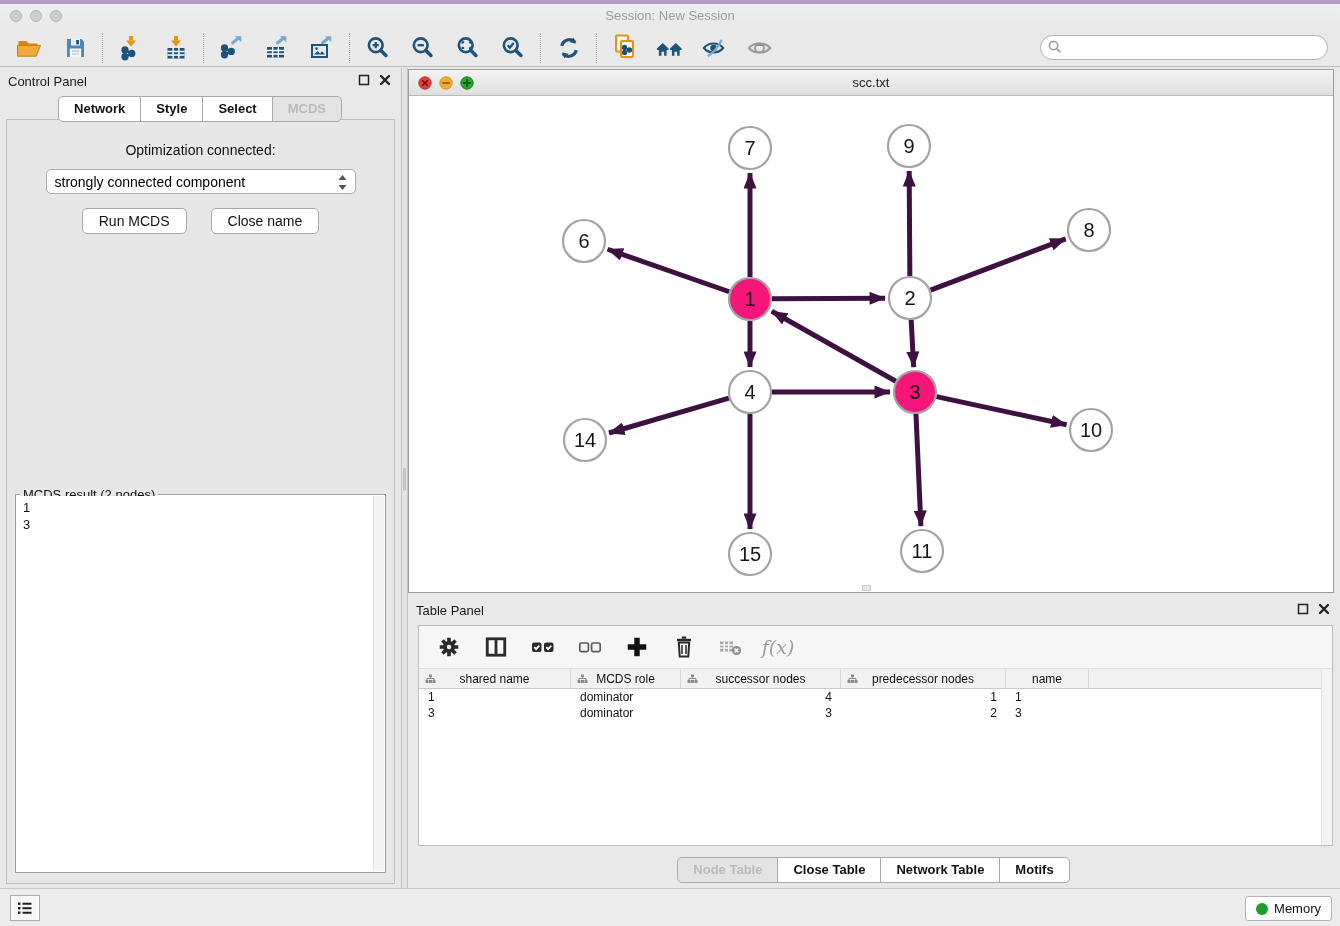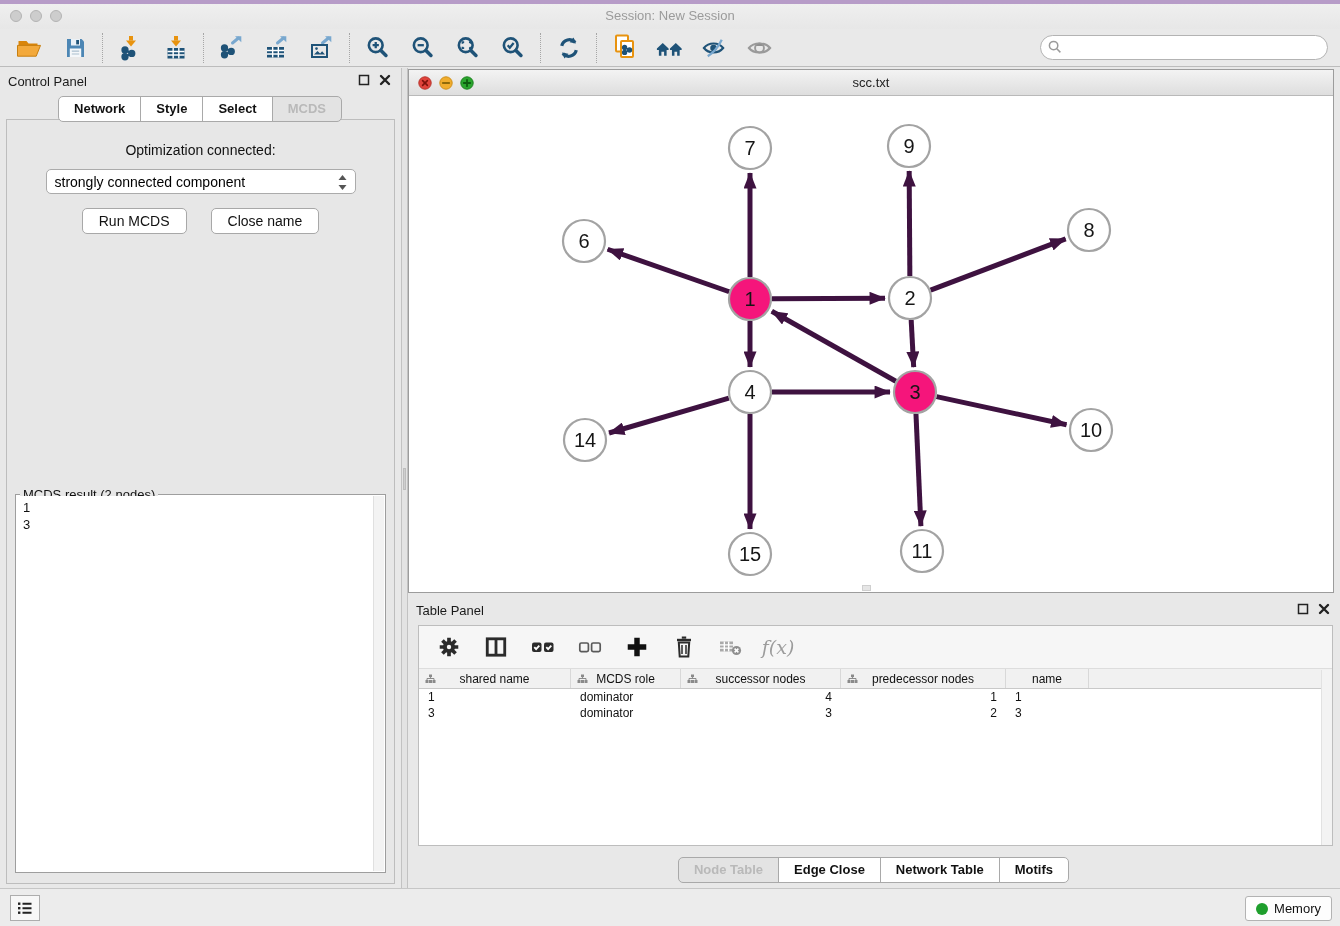--- a/index.html
+++ b/index.html
@@ -529,21 +529,21 @@
               <div class="cell" style="width: 110px; text-align: left;">dominator</div>
               <div class="cell" style="width: 160px; text-align: right;">3</div>
               <div class="cell" style="width: 165px; text-align: right;">2</div>
               <div class="cell" style="width: 83px; text-align: left;">3</div>
             </div>
           </div>
         <div class="tbl-scroll"></div>
       </div>
       <div class="bottom-tabs" id="table-tabs">
           <div class="tab first selected">Node Table</div>
-          <div class="tab">Edge Close</div>
+          <div class="tab">Close Table</div>
           <div class="tab">Network Table</div>
           <div class="tab last">Motifs</div>
         </div>
     </div>
   </div>
 
   <div class="statusbar">
     <div class="list-btn">
       <svg width="18" height="16" viewBox="0 0 18 16">
         <rect x="2" y="2.5" width="2.4" height="2.4" fill="#222"></rect>

